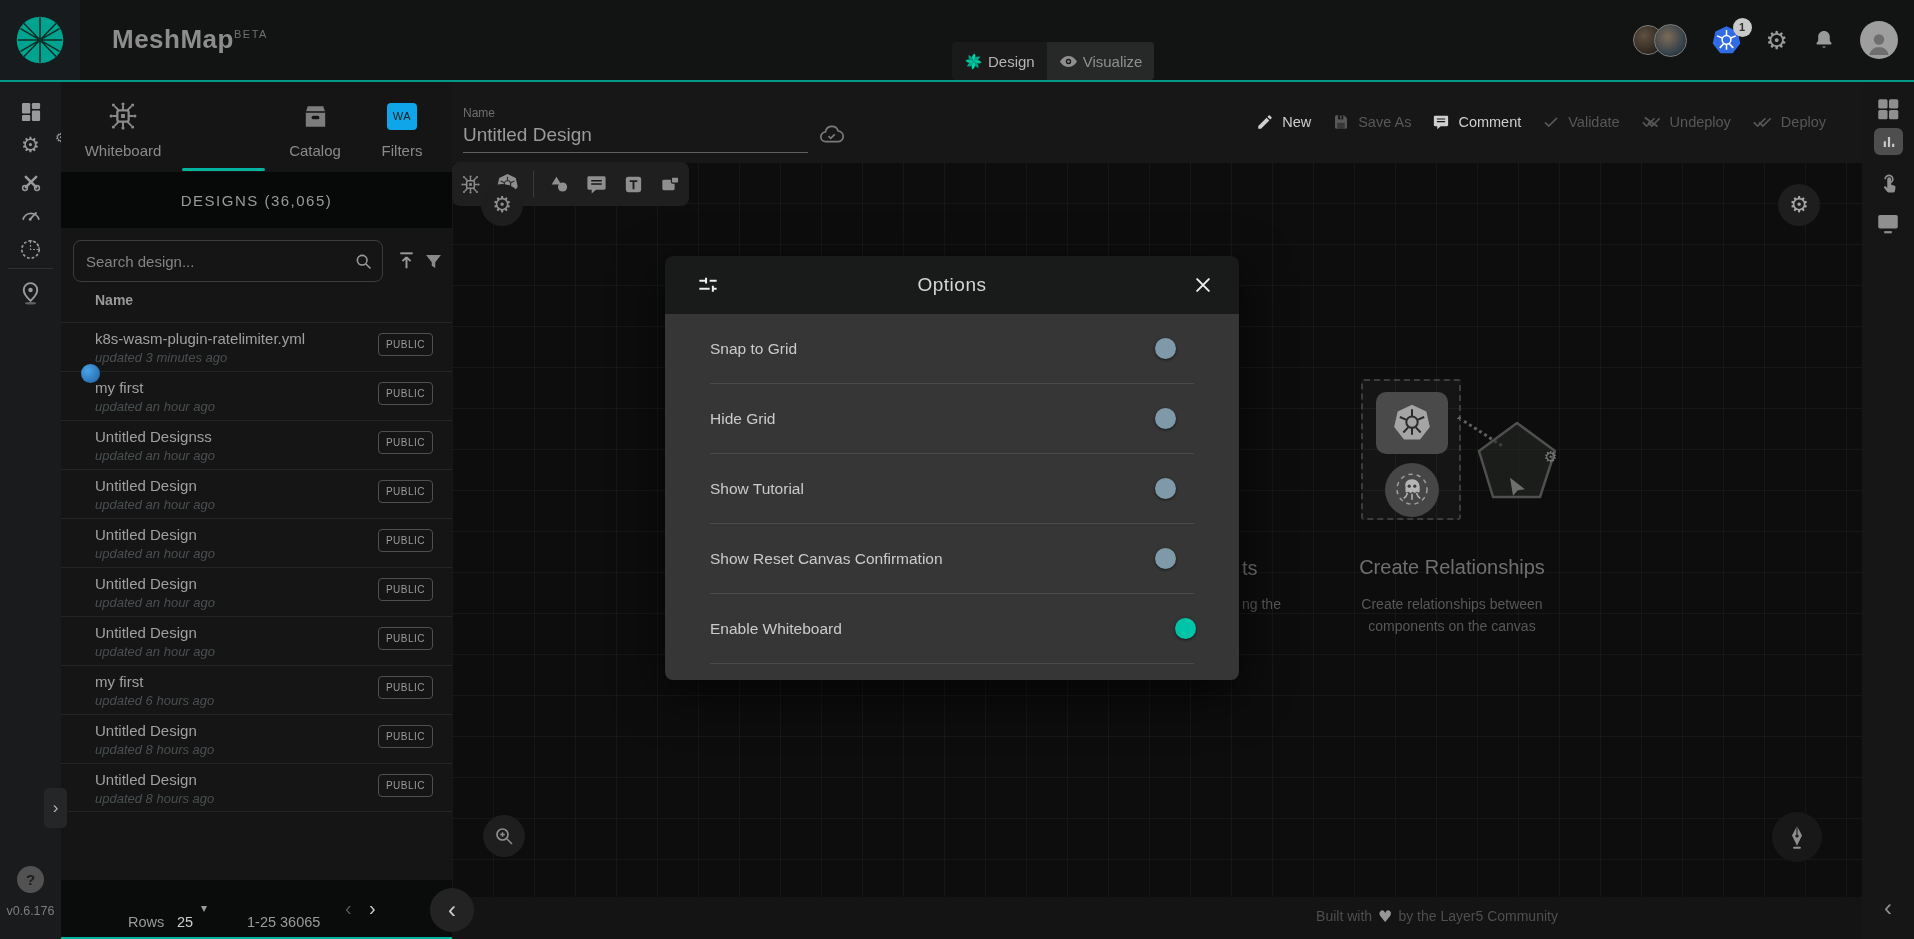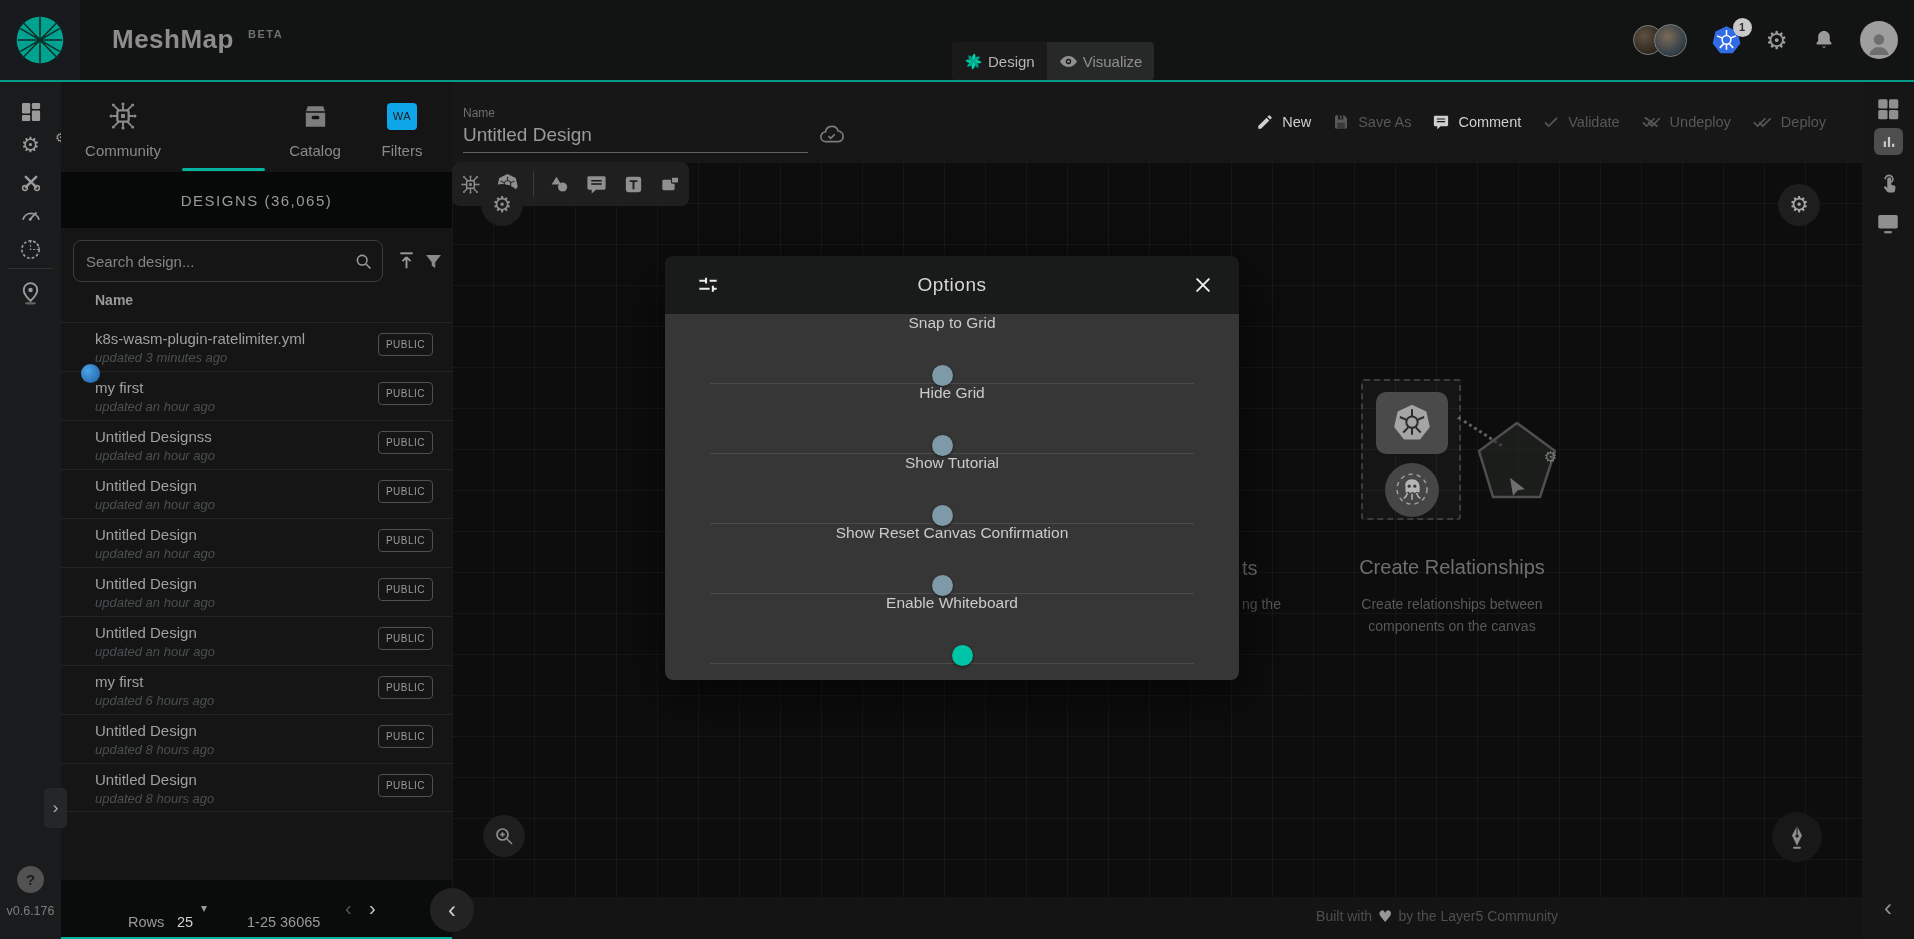--- a/index.html
+++ b/index.html
@@ -7,21 +7,21 @@
   #app{position:relative;width:1914px;height:939px;background:#0c0d0c;overflow:hidden;
        font-family:"Liberation Sans",sans-serif;color:#9a9a9a;}
   .abs{position:absolute;}
   svg{display:block;}
   .uni{font-family:"DejaVu Sans",sans-serif;line-height:1;}
 
   
   #header{left:0;top:0;width:1914px;height:80px;background:#121313;}
   #logo-box{left:0;top:0;width:80px;height:80px;background:#171b1e;display:flex;align-items:center;justify-content:center;}
   #app-title{left:112px;top:24px;font-size:26px;font-weight:bold;color:#8d8d8d;letter-spacing:.5px;}
-  #app-title sup{font-size:11px;color:#707070;font-weight:bold;letter-spacing:1.5px;margin-left:14px;}
+  #app-title sup{font-size:11px;color:#707070;font-weight:normal;letter-spacing:1.5px;margin-left:0;}
   #nav-tabs{left:952px;top:42px;height:38px;display:flex;border-radius:4px;overflow:hidden;}
   .nav-tab{display:flex;align-items:center;gap:5px;padding:0 12px;font-size:15px;cursor:pointer;}
   .nav-tab.on{background:#191a19;color:#b5b5b5;}
   .nav-tab.off{background:#272928;color:#8f8f8f;}
   #header-right{right:16px;top:0;height:80px;display:flex;align-items:center;gap:24px;}
   .avatar-sm{width:30px;height:30px;border-radius:50%;border:1px solid #7d7d7d;}
   #avatar-1{background:radial-gradient(circle at 35% 35%,#5f5142,#352c22 60%,#17130f);}
   #avatar-2{width:33px;height:33px;margin-left:-9px;background:radial-gradient(circle at 40% 38%,#7d6a57,#324049 65%,#141a1e);}
   #avatar-pair{display:flex;align-items:center;}
   #k8s-wrap{position:relative;width:31px;height:31px;}
@@ -127,21 +127,21 @@
   
   #modal{left:665px;top:256px;width:574px;height:424px;border-radius:8px;z-index:20;
          box-shadow:0 14px 50px rgba(0,0,0,.65);}
   #modal-header{left:0;top:0;width:574px;height:58px;background:#191a1a;border-radius:8px 8px 0 0;
                 display:flex;align-items:center;}
   #modal-tune{position:absolute;left:30px;color:#ececec;}
   #modal-title{width:100%;text-align:center;font-size:19px;color:#d6d6d6;letter-spacing:.5px;}
   #modal-close{position:absolute;right:26px;color:#ececec;cursor:pointer;display:flex;}
   #modal-body{left:0;top:58px;width:574px;height:366px;background:#363636;border-radius:0 0 8px 8px;
               padding:0 45px;}
-  .opt-row{height:70px;display:flex;align-items:center;justify-content:space-between;border-bottom:1px solid #4a4a4a;flex-direction:column;}
+  .opt-row{height:70px;display:flex;align-items:center;justify-content:space-between;border-bottom:1px solid #4a4a4a;}
   .opt-label{font-size:15.5px;color:#cbcbcb;}
   .toggle{position:relative;width:37px;height:15px;cursor:pointer;flex:none;}
   .toggle .track{width:100%;height:100%;border-radius:8px;background:#232528;}
   .toggle .knob{position:absolute;top:-3px;left:-2px;width:21px;height:21px;border-radius:50%;
                 background:#7E99A8;box-shadow:0 1px 3px rgba(0,0,0,.55);}
   .toggle.on .track{background:#00806F;}
   .toggle.on .knob{left:auto;right:-2px;background:#00C4A7;}
 
   
   #rdock{left:1862px;top:82px;width:52px;height:857px;background:#151615;}
@@ -451,21 +451,21 @@
     <div id="version" class="abs">v0.6.176</div>
   </div>
 
   <div id="panel" class="abs">
     <div class="ptab off" style="left:14px">
       <span class="ic">
           <svg width="34" height="34">
             <use href="#s-chip"></use>
           </svg>
         </span>
-      <span>Community</span>
+      <span>Whiteboard</span>
     </div>
     <div class="ptab off" style="left:206px">
       <span class="ic" style="color:#7d7d7d">
           <svg width="31" height="31">
             <use href="#s-drawer"></use>
           </svg>
         </span>
       <span>Catalog</span>
     </div>
     <div class="ptab off" style="left:293px">

